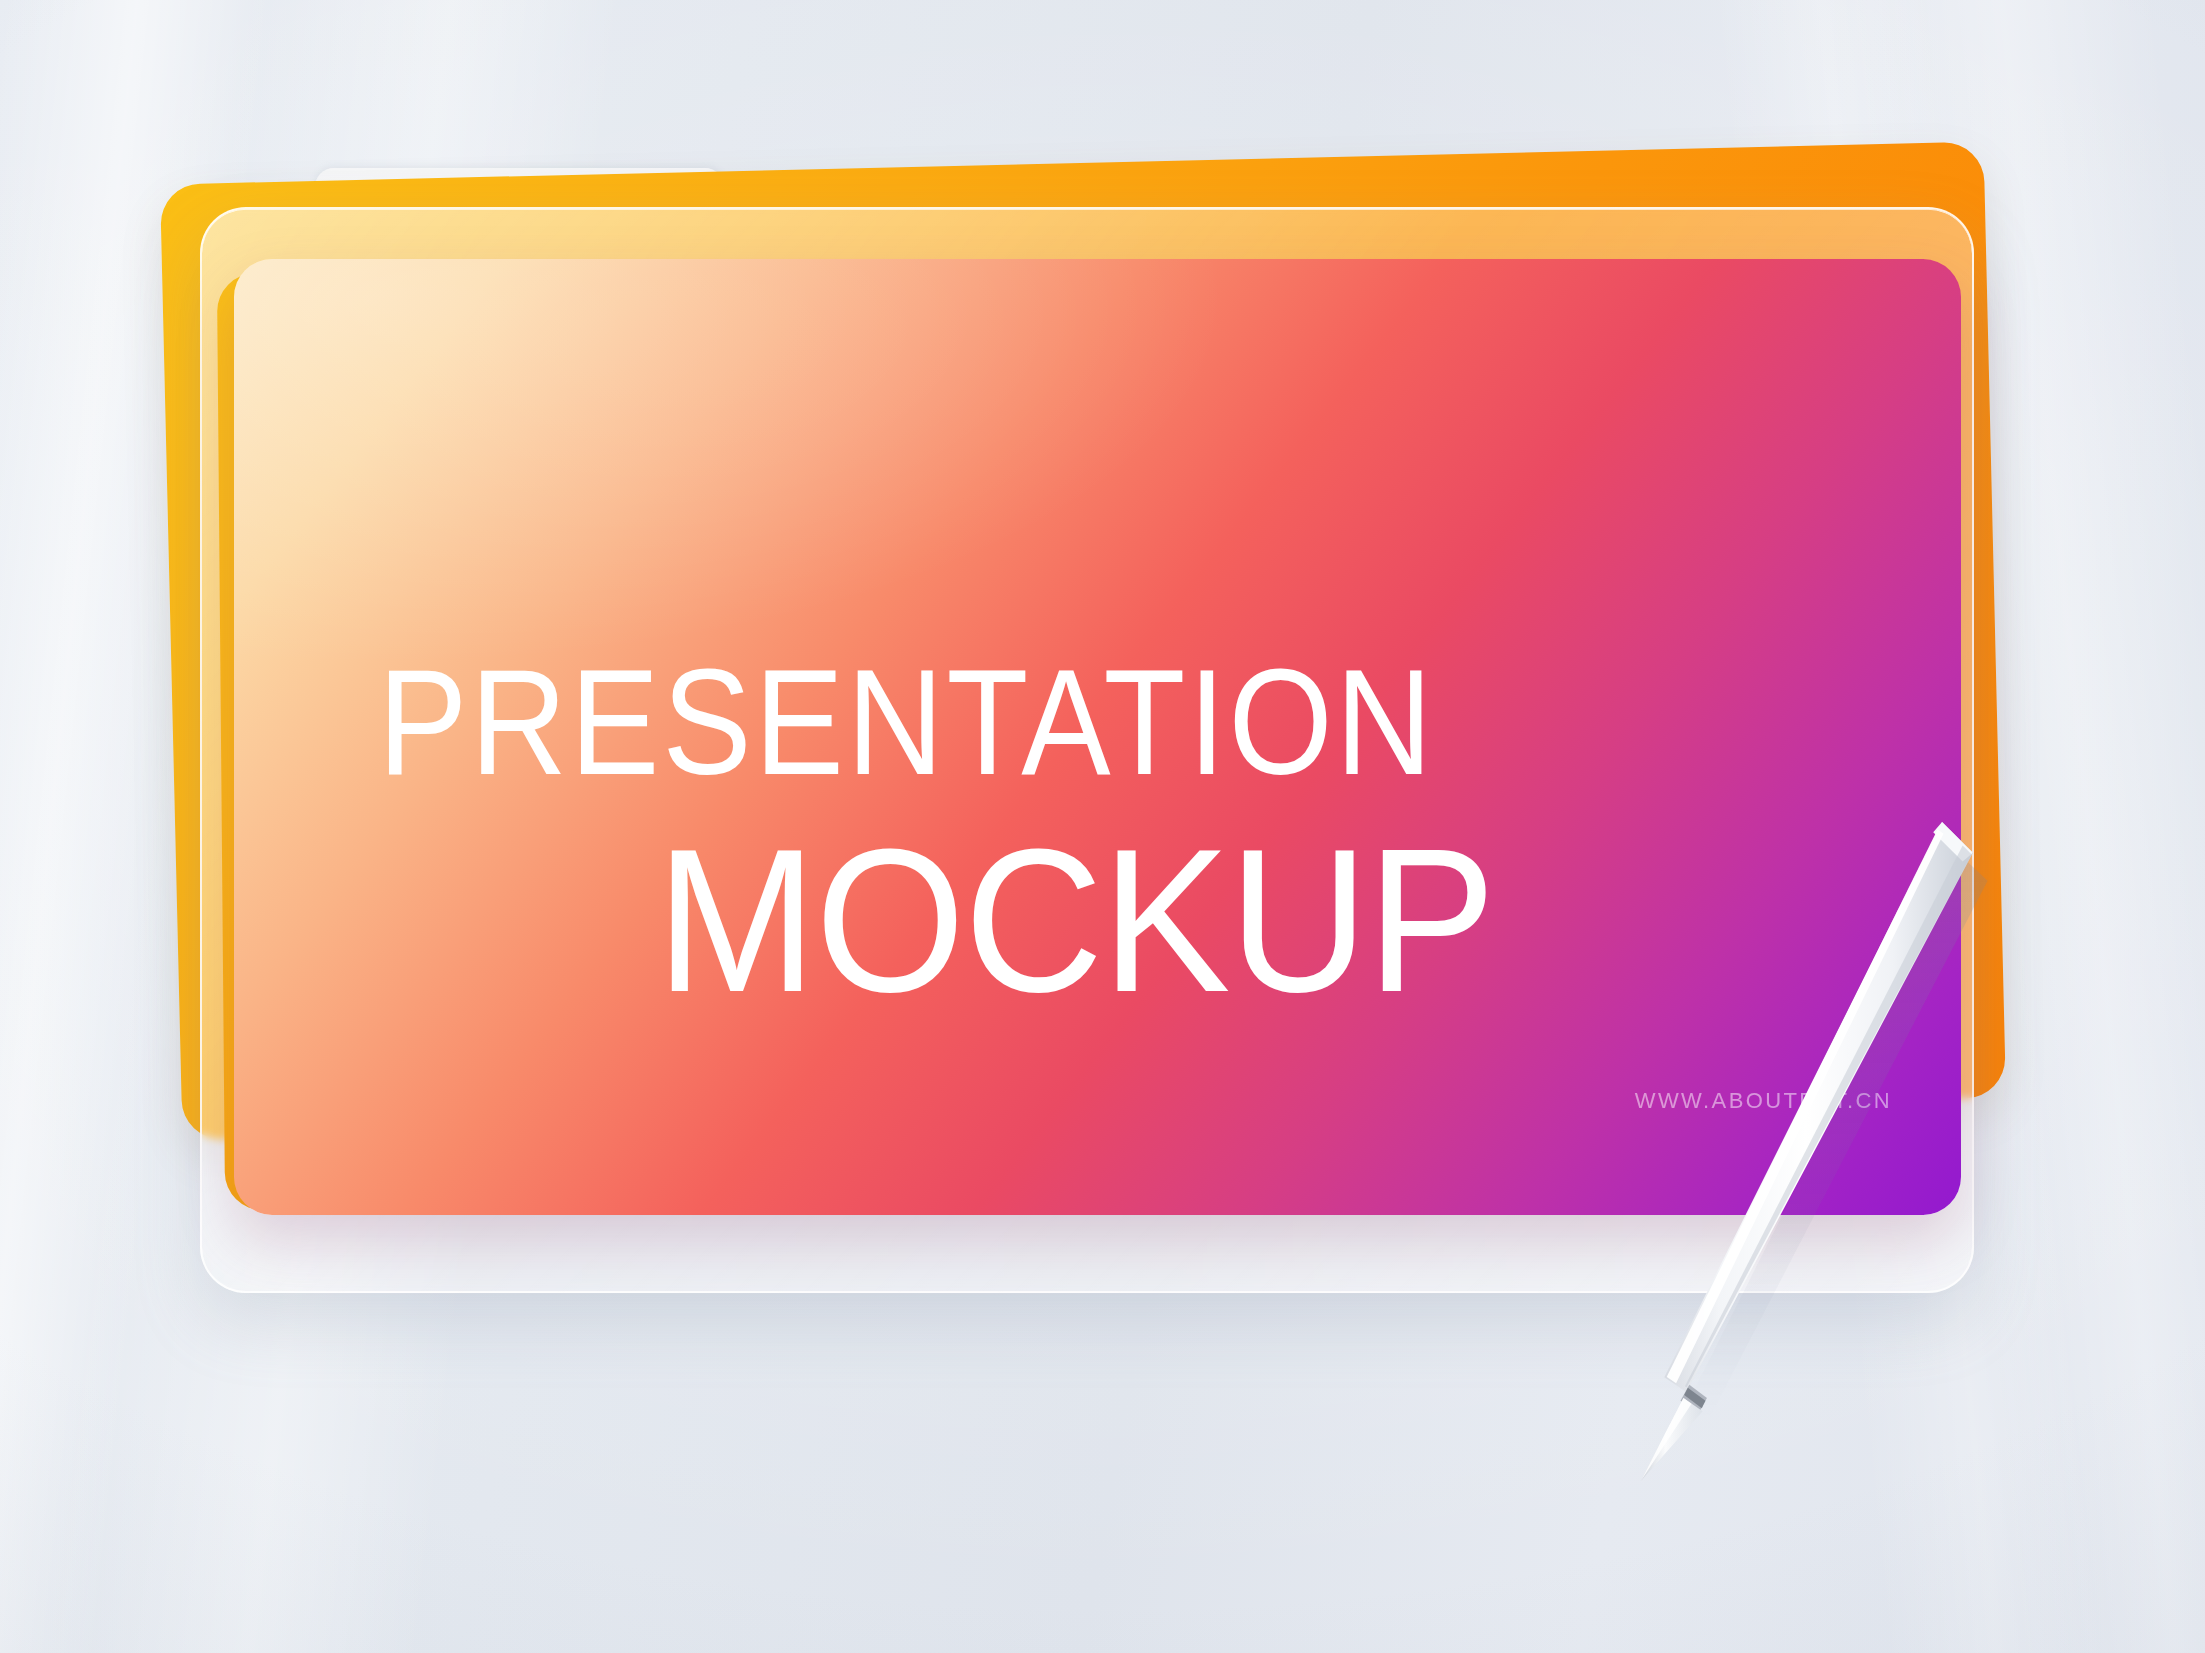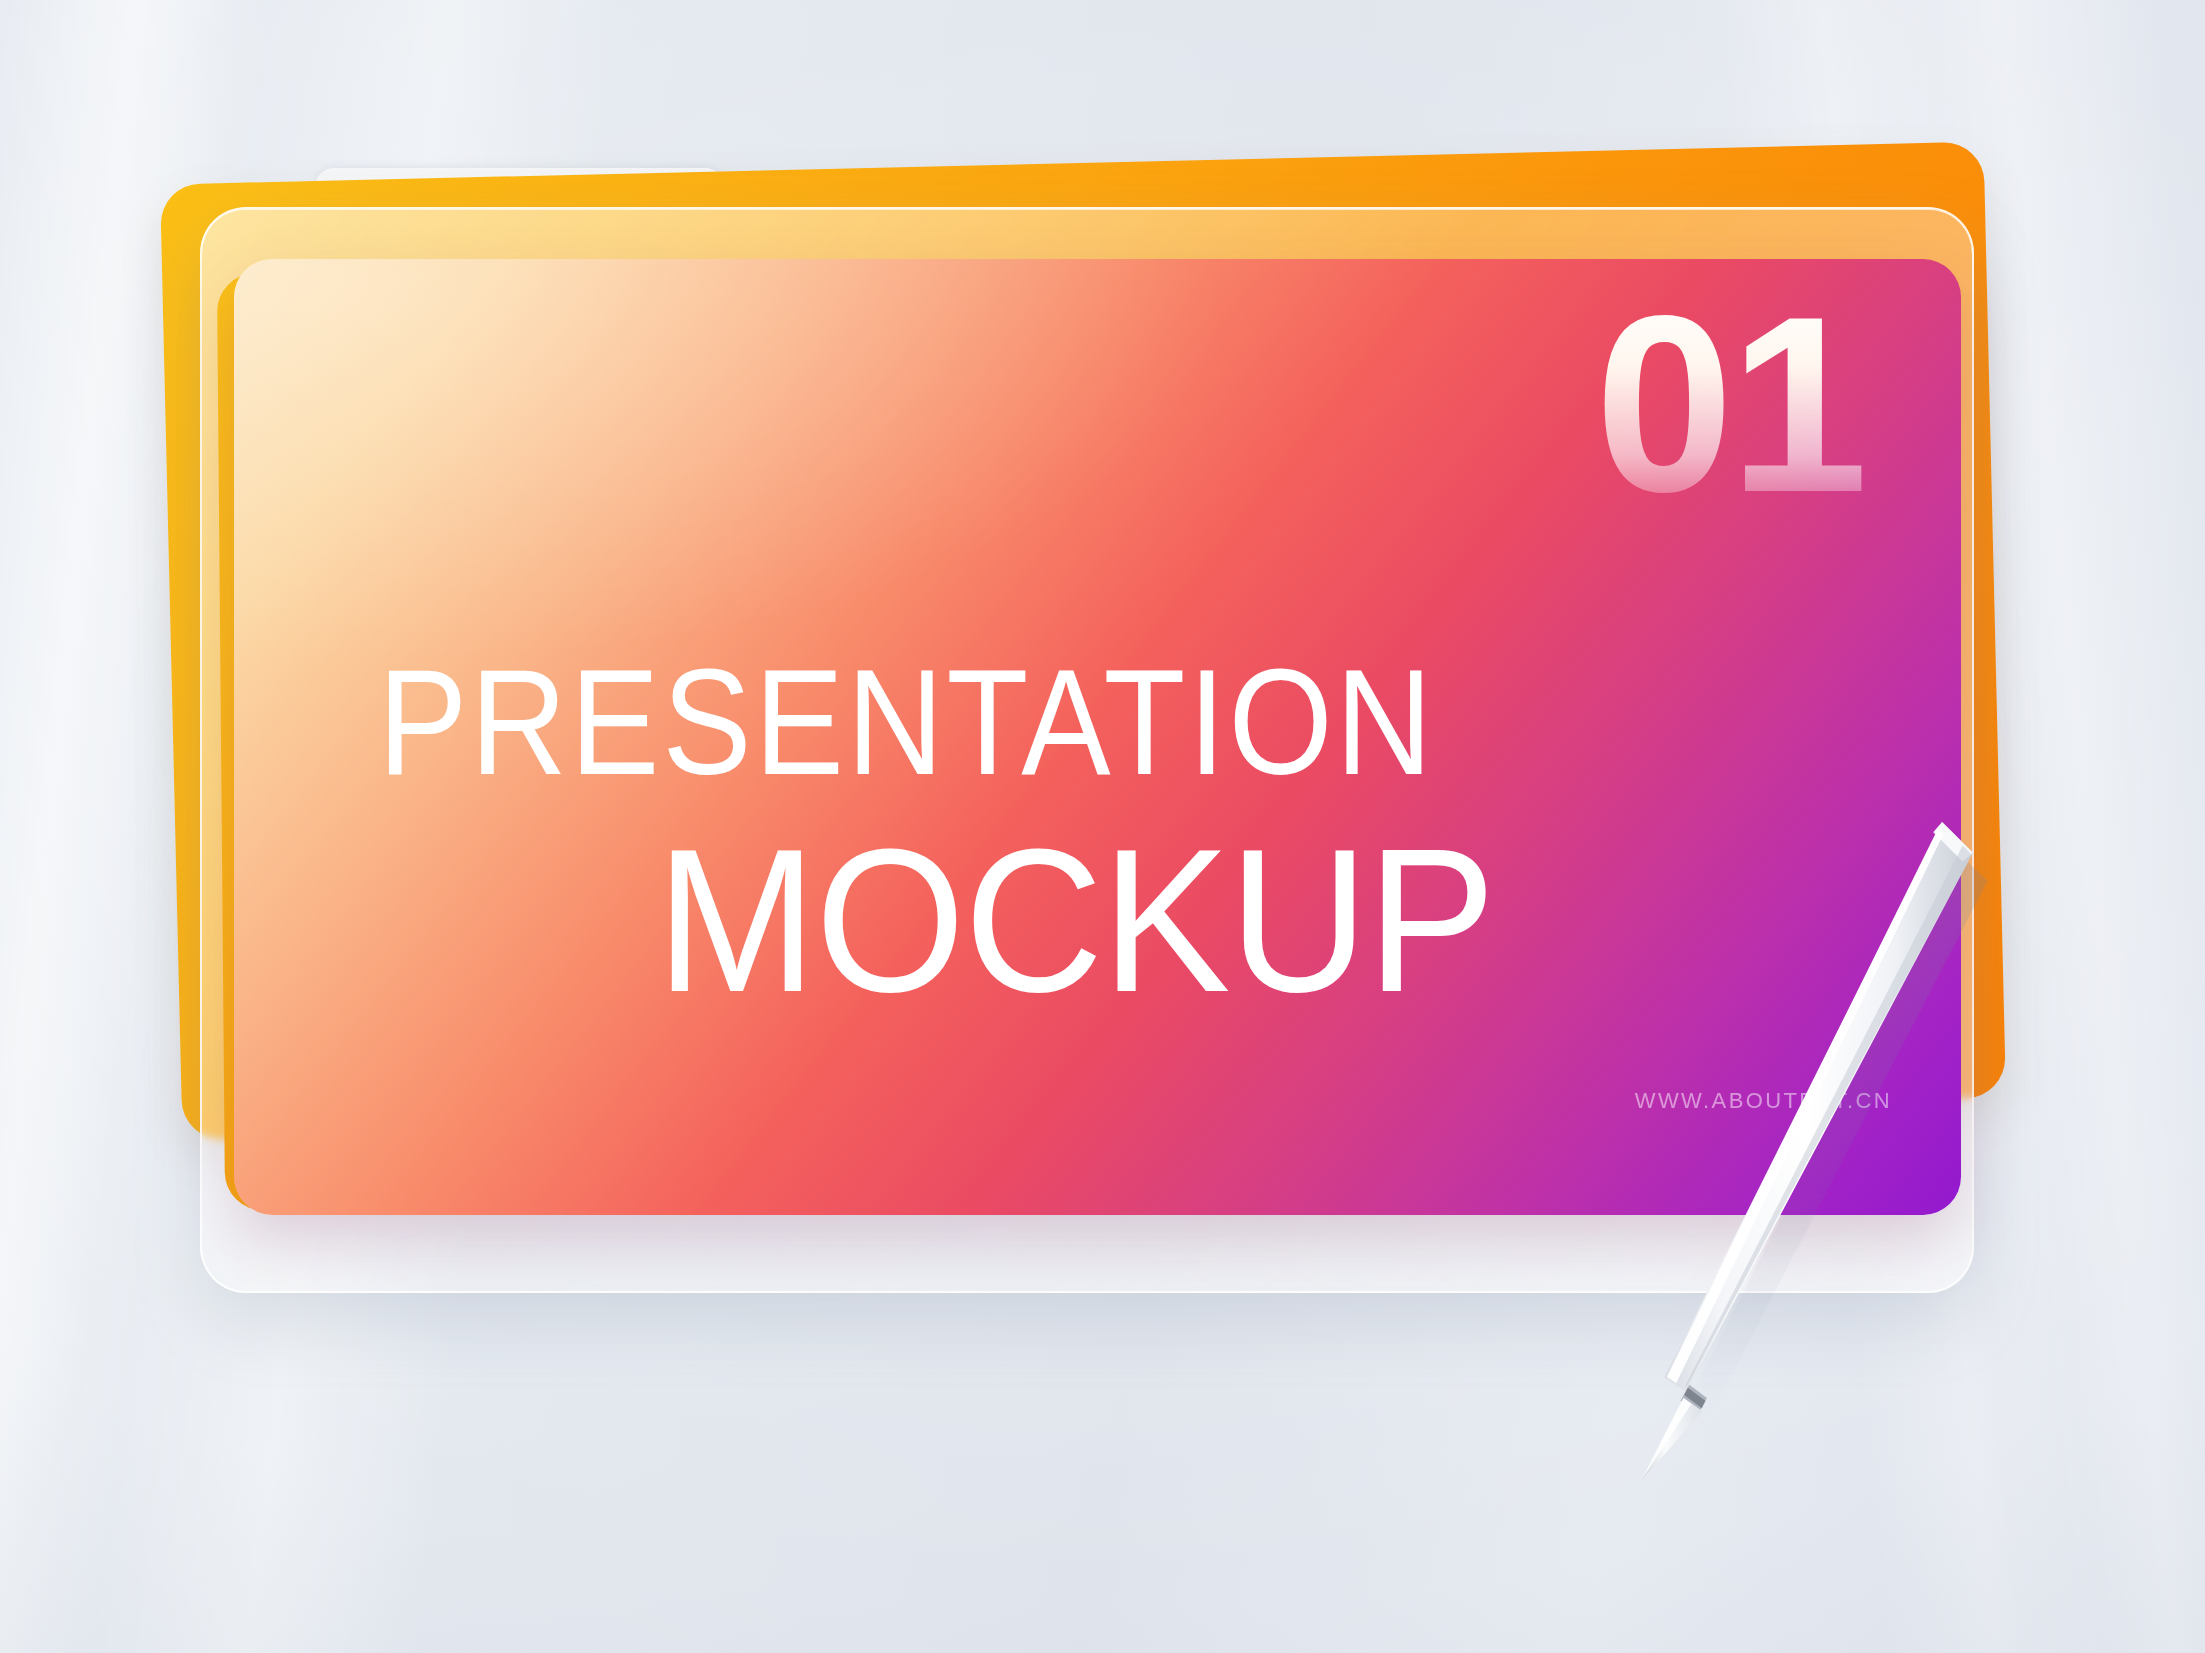--- a/index.html
+++ b/index.html
@@ -217,21 +217,20 @@
 
     <div class="card-back"></div>
 
     <div class="glass"></div>
 
     <div class="sliver"></div>
 
     <div class="card-main">
       <div class="sheen"></div>
 
-      <div class="num-01">01</div>
 
       <div class="t-presentation">PRESENTATION</div>
 
       <div class="t-mockup">MOCKUP</div>
 
       <div class="t-url">WWW.ABOUTPPT.CN</div>
     </div>
 
   </div>
 

